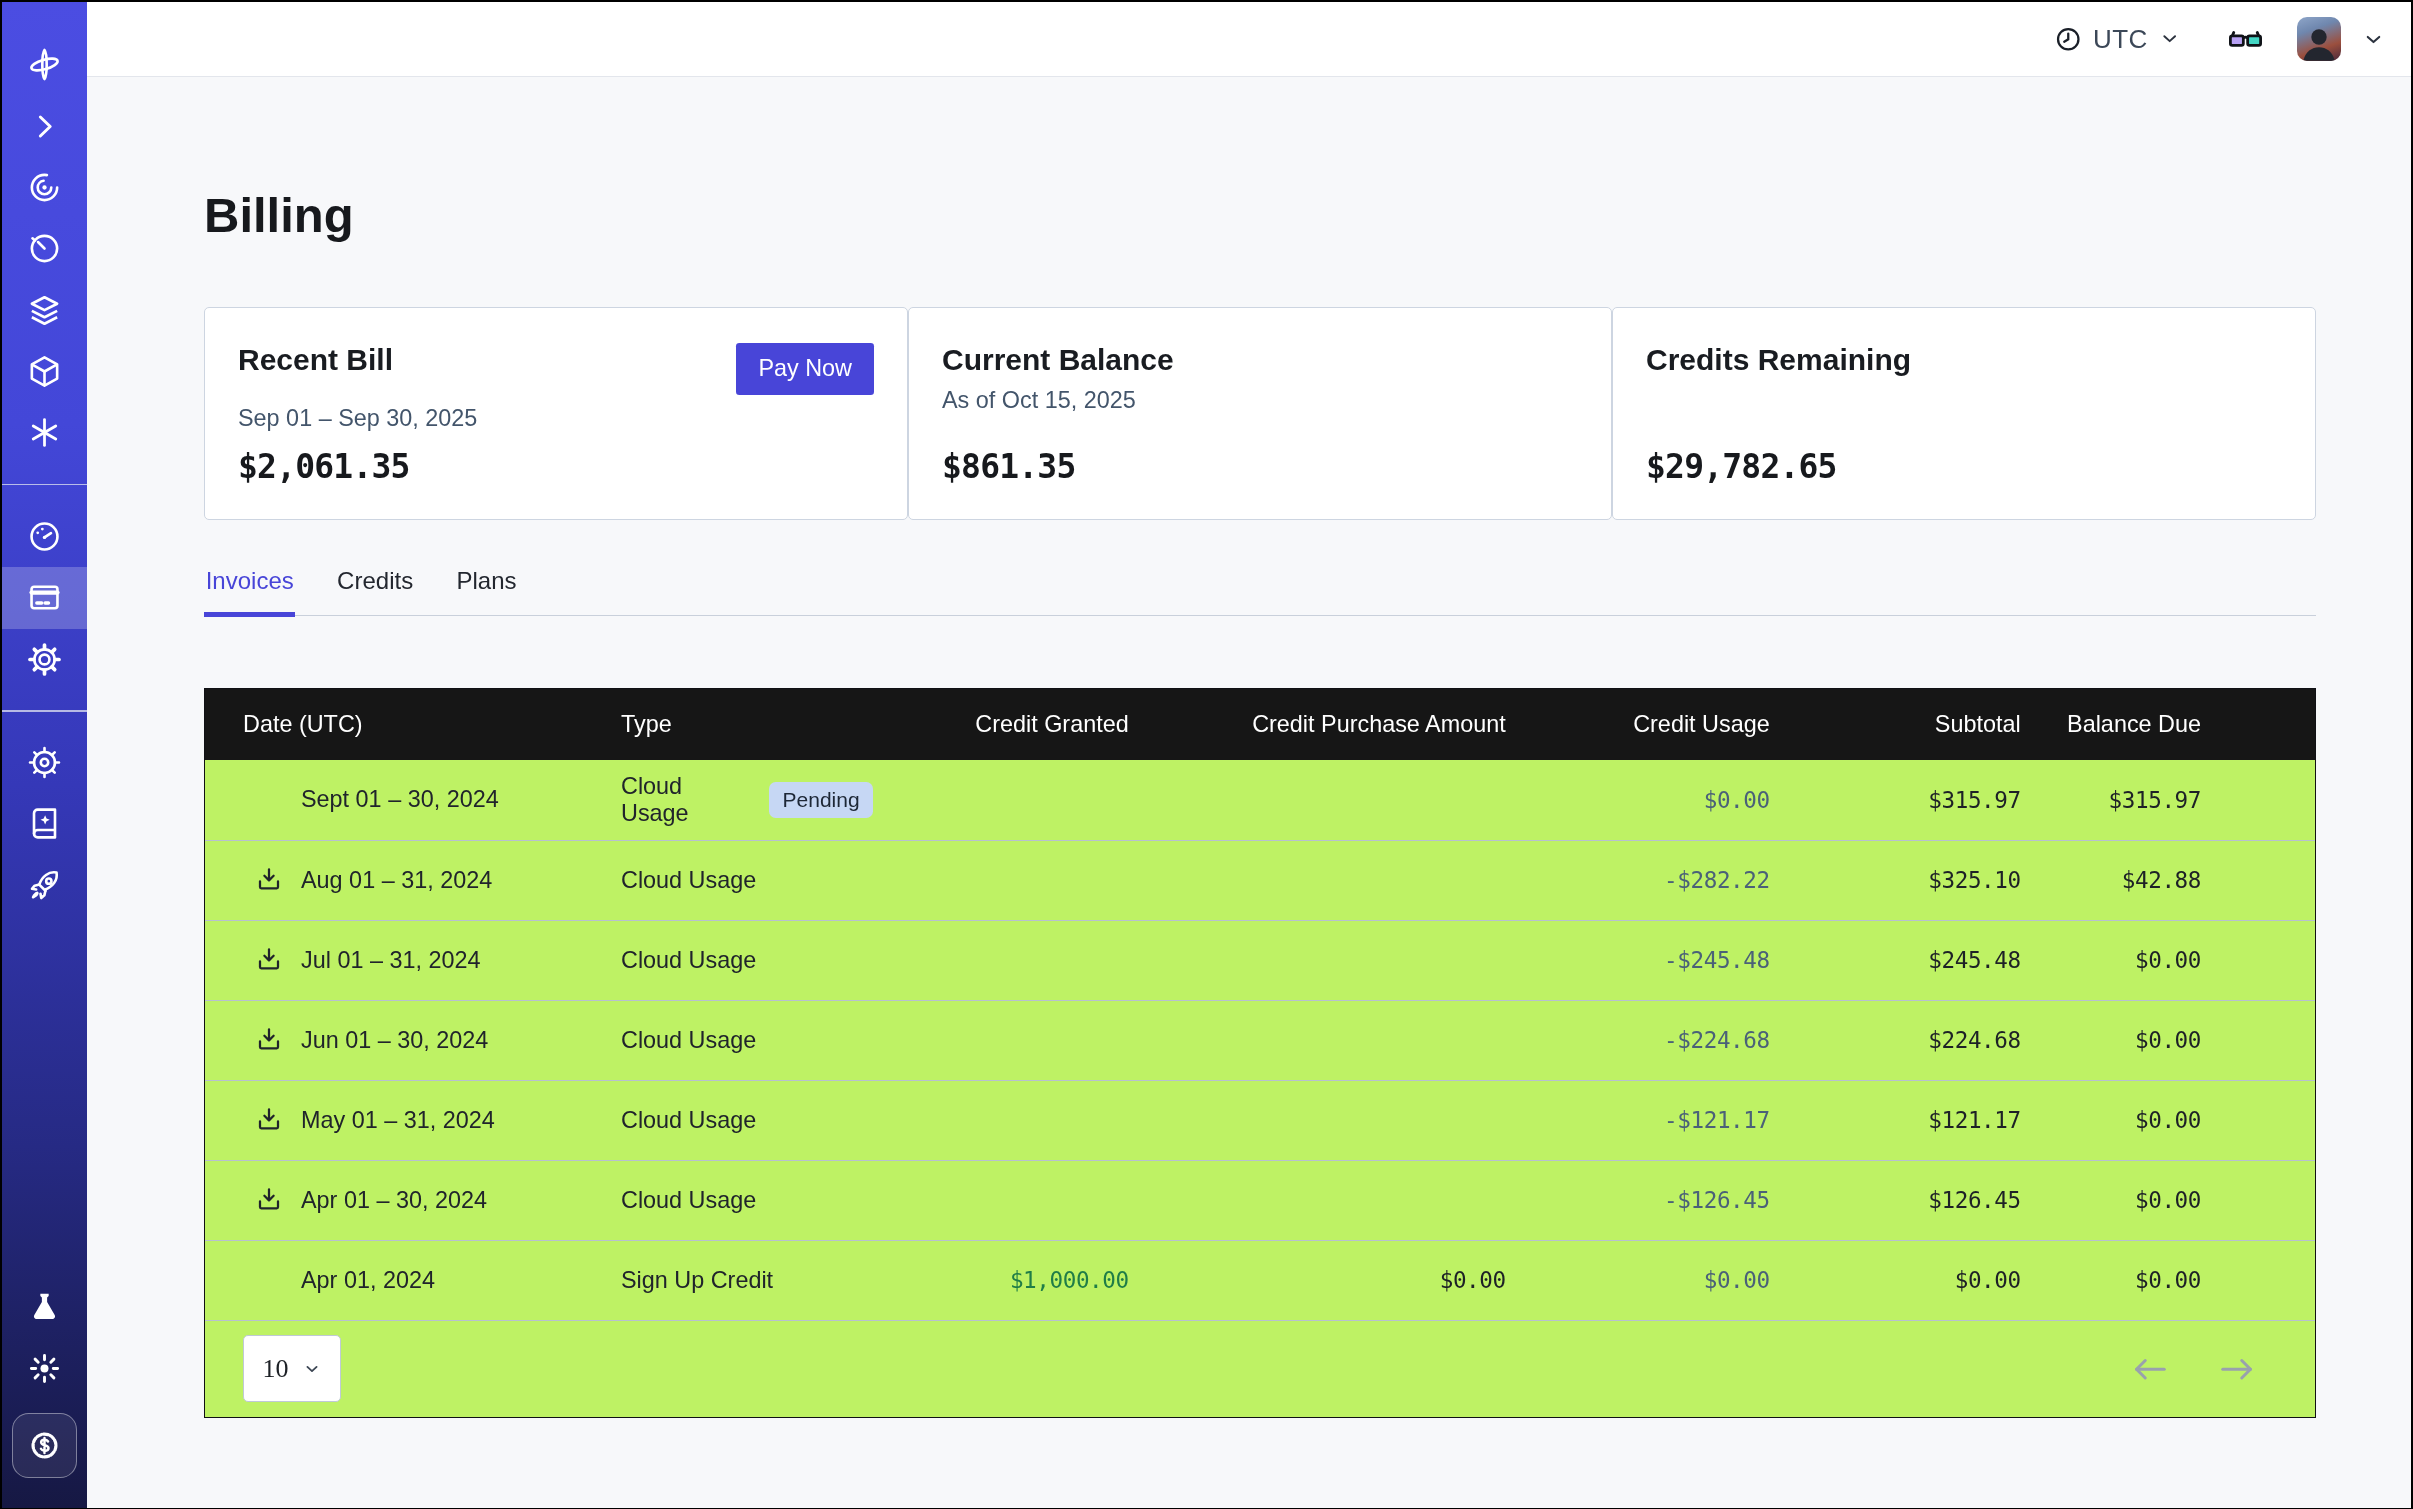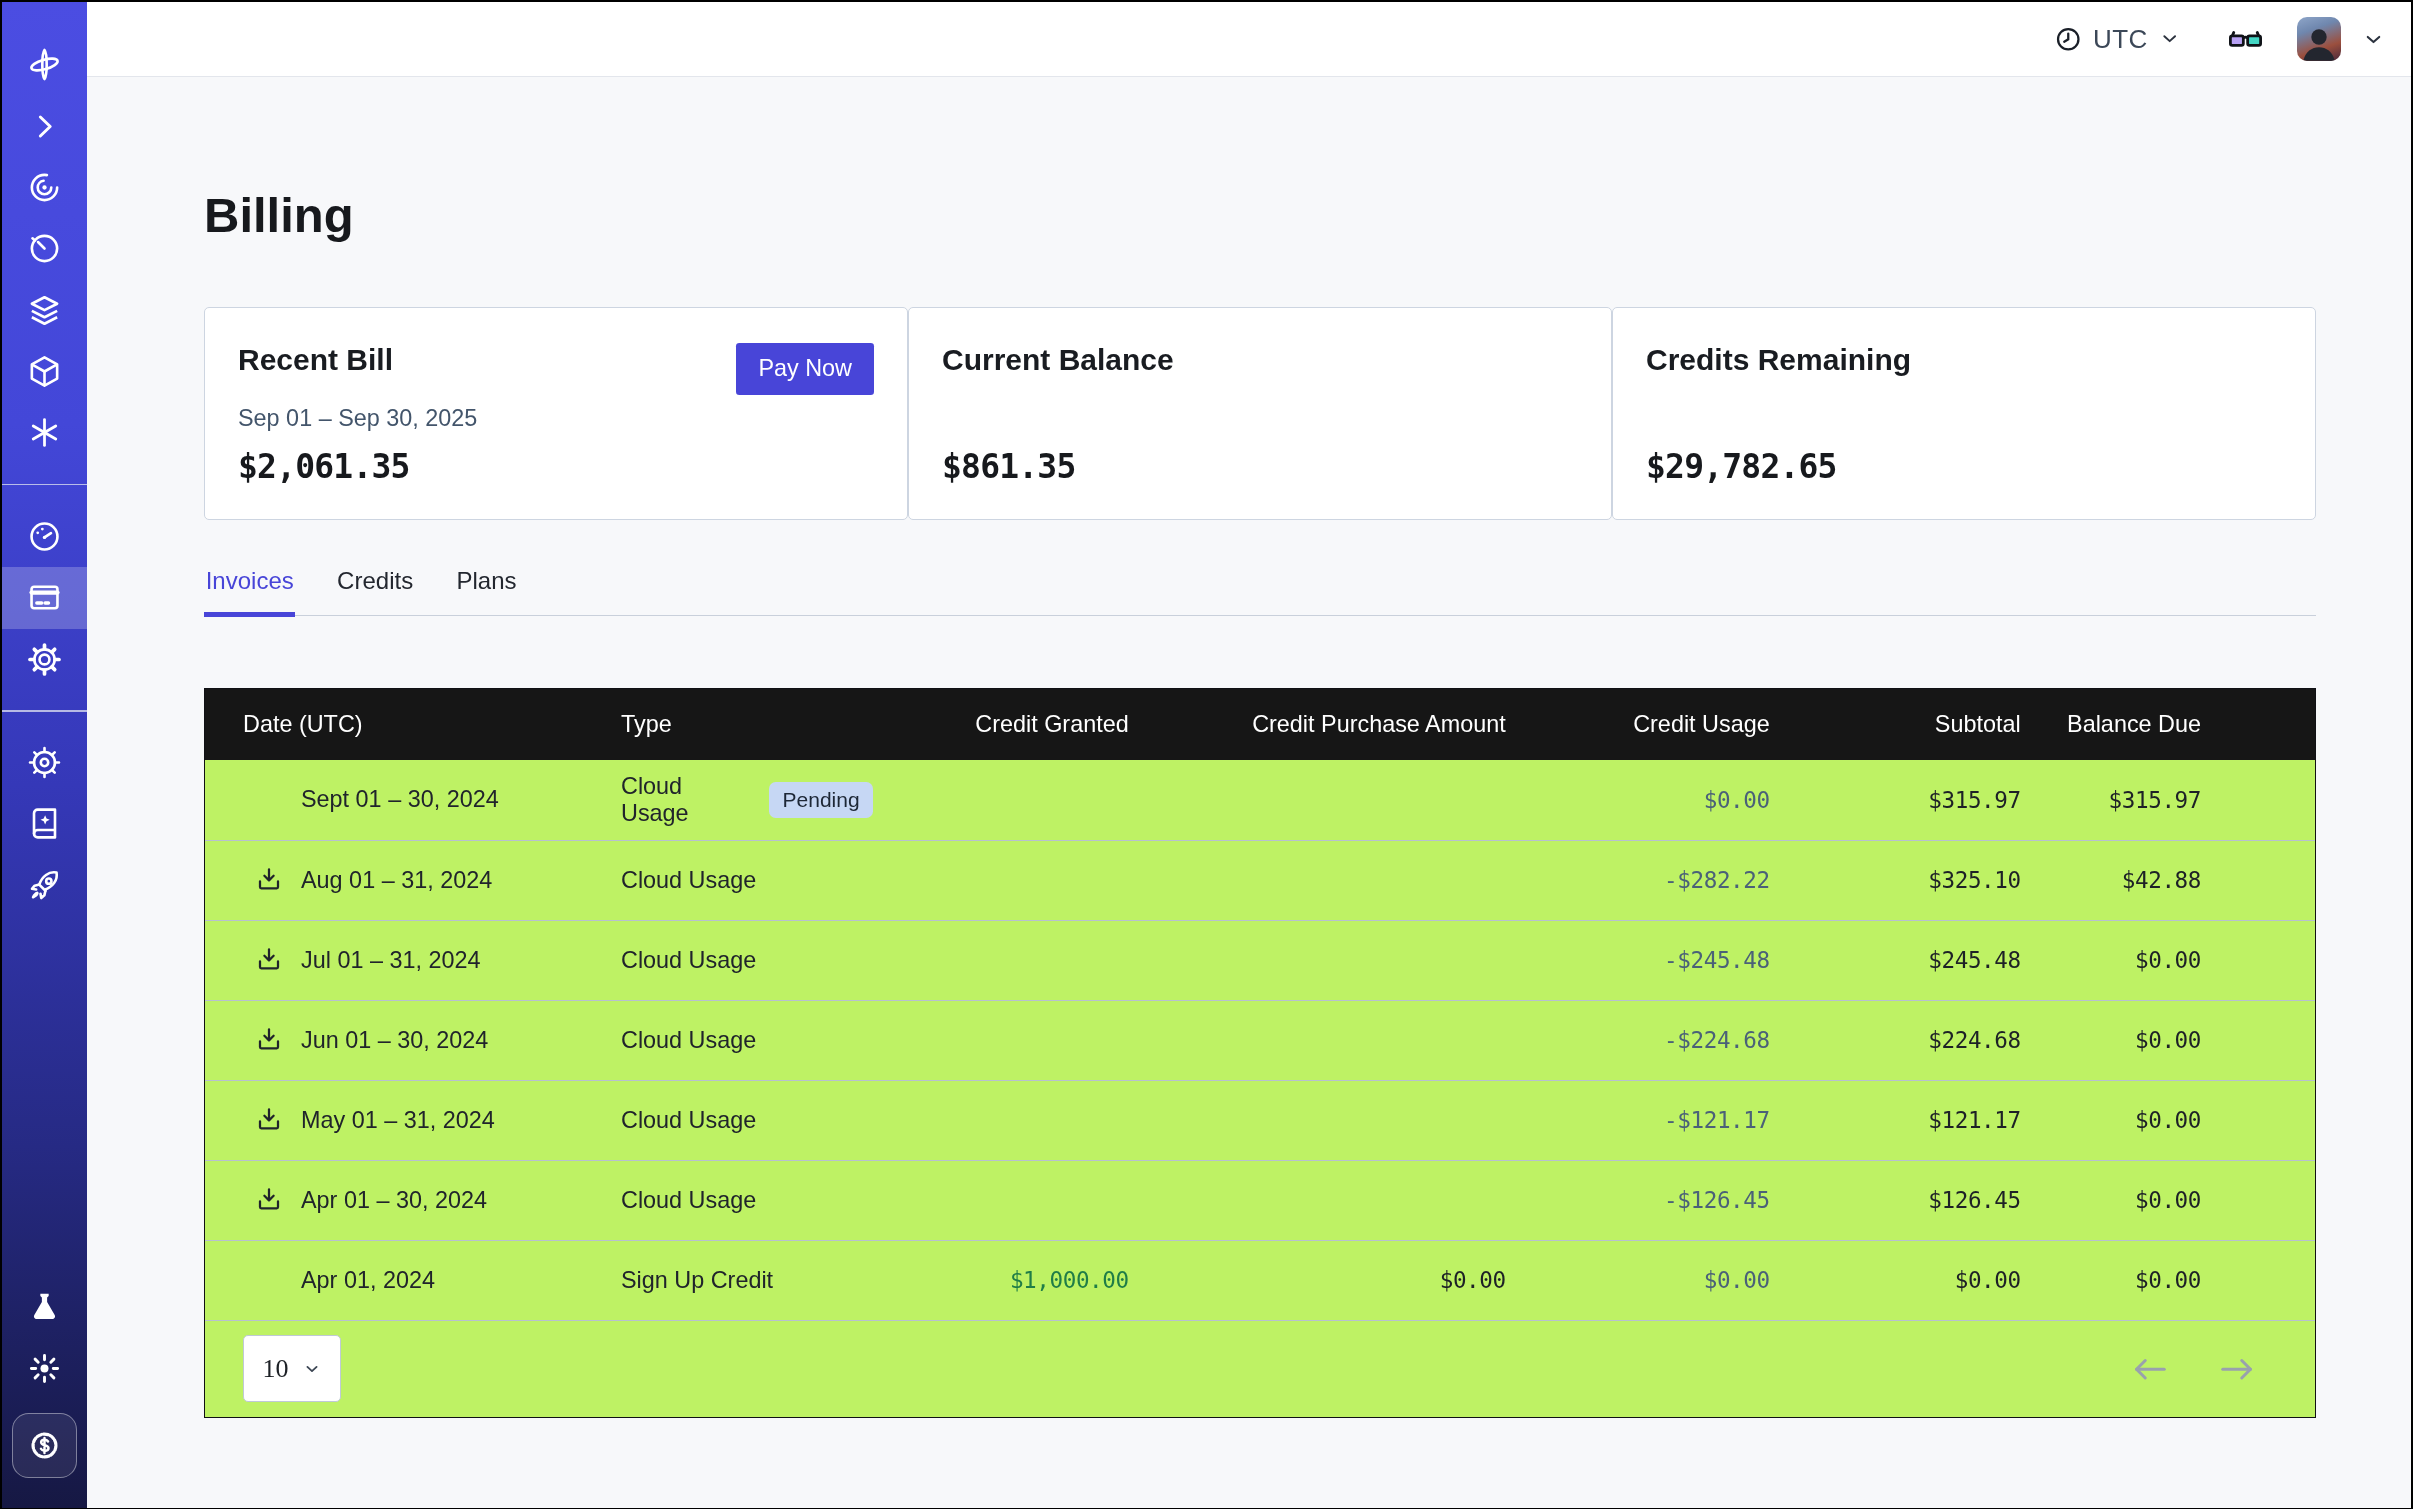--- a/index.html
+++ b/index.html
@@ -278,20 +278,21 @@
             <span class="card-title">Recent Bill</span>
             <button class="paynow">Pay Now</button>
           </div>
           <div class="card-sub">Sep 01 – Sep 30, 2025</div>
           <div class="card-amount">$2,061.35</div>
         </div>
         <div class="card">
           <div class="card-head">
             <span class="card-title">Current Balance</span>
           </div>
+          <div class="card-sub">As of Oct 15, 2025</div>
           <div class="card-amount">$861.35</div>
         </div>
         <div class="card">
           <div class="card-head">
             <span class="card-title">Credits Remaining</span>
           </div>
           <div class="card-sub"></div>
           <div class="card-amount">$29,782.65</div>
         </div>
       </div>

